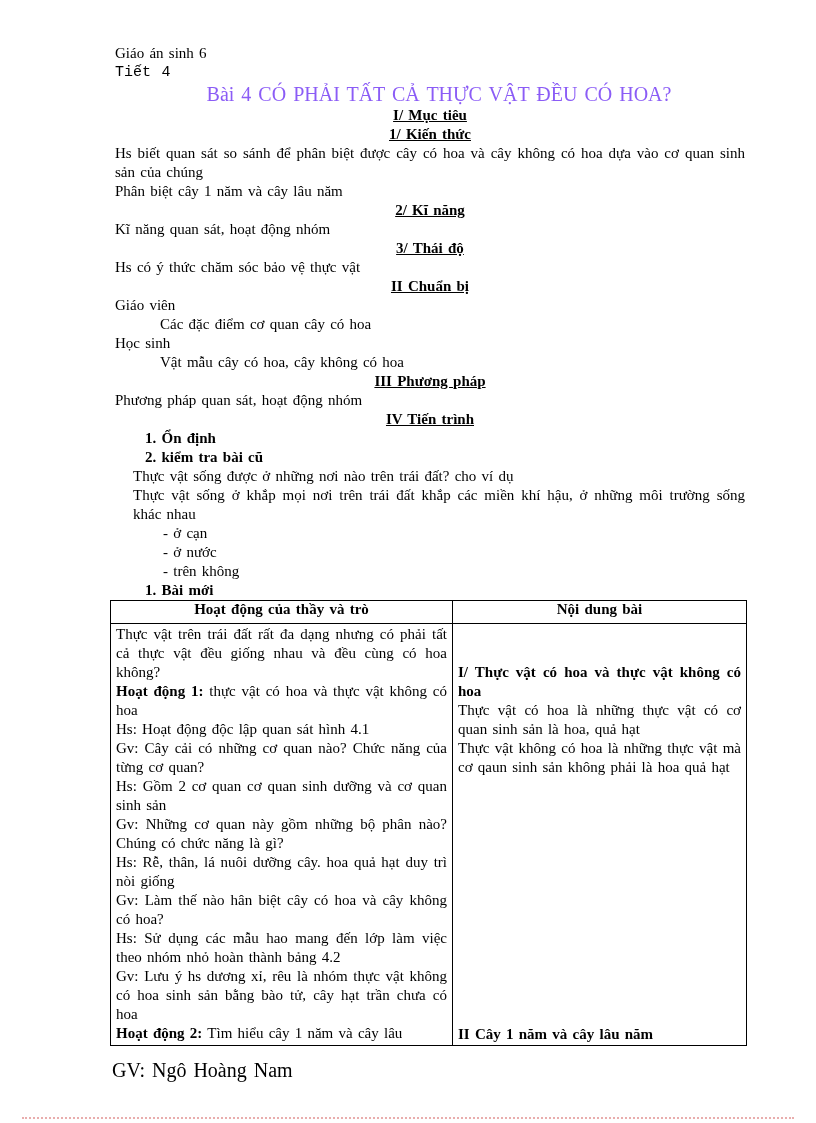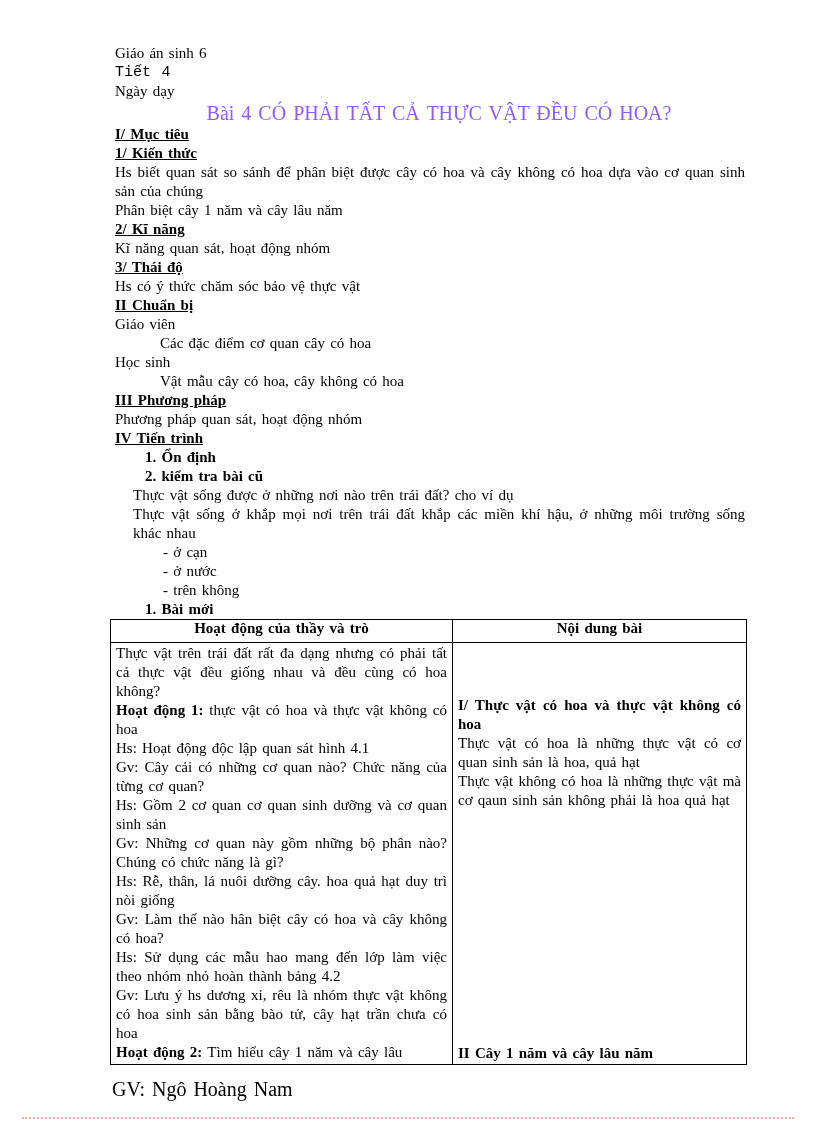--- a/index.html
+++ b/index.html
@@ -5,21 +5,21 @@
   html, body { margin:0; padding:0; background:#ffffff; }
   body {
     width:816px; height:1123px; position:relative; overflow:hidden;
     font-family:"Liberation Serif", serif; color:#000;
   }
   .content { position:absolute; left:115px; top:44px; width:630px; }
   .line {
     font-size:15px; line-height:19px; min-height:19px;
     text-align:justify; word-spacing:1.5px;
   }
-  .bu   { font-weight:bold; text-decoration:underline; text-align:left; }
+  .bu   { font-weight:bold; text-decoration:underline; text-align:center; }
   .ind  { padding-left:45px; }
   .pind { padding-left:18px; }
   .num  { padding-left:30px; font-weight:bold; text-align:left; }
   .dash { padding-left:48px; }
   .doc-title {
     font-size:20px; line-height:24px; text-align:center;
     padding-left:18px; word-spacing:2px; white-space:nowrap;
   }
   table.lesson {
     width:636px; margin-left:-5px; border-collapse:collapse; table-layout:fixed;
@@ -28,36 +28,35 @@
   table.lesson th {
     font-size:15px; font-weight:bold; text-align:center;
     height:22px; padding:0; word-spacing:1.5px;
   }
   table.lesson td { padding:1px 5px 2px 5px; }
   td.right-cell { position:relative; }
   .cellp {
     margin:0; font-size:15px; line-height:19px;
     text-align:justify; word-spacing:1.5px;
   }
-  #right-top { padding-top:52px; }
+  #right-top { padding-top:38px; }
   .right-bottom { position:absolute; bottom:1px; left:5px; right:5px; }
   .footer-line { margin-top:13px; margin-left:-3px; font-size:20px; word-spacing:2px; }
   .bottom-rule {
     position:absolute; left:22px; right:22px; bottom:4px;
     border-top:2px dotted #e9adad;
   }
 </style>
 </head>
 <body>
 
 <div class="content">
   <div id="header-block">
       <div class="line" style="text-align: left;">Giáo án sinh 6</div>
       <div class="line" style="text-align: left; font-family: Liberation Mono, monospace;">Tiết 4</div>
-      <div class="line" style="text-align: left;">Ngày dạy</div>
     </div>
   <div class="doc-title" style="color: #8b5cf6;">Bài 4 CÓ PHẢI TẤT CẢ THỰC VẬT ĐỀU CÓ HOA?</div>
   <div id="outline">
       <div class="line bu">I/ Mục tiêu</div>
       <div class="line bu">1/ Kiến thức</div>
       <div class="line">Hs biết quan sát so sánh để phân biệt được cây có hoa và cây không có hoa dựa vào cơ quan sinh sản của chúng</div>
       <div class="line">Phân biệt cây 1 năm và cây lâu năm</div>
       <div class="line bu">2/ Kĩ năng</div>
       <div class="line">Kĩ năng quan sát, hoạt động nhóm</div>
       <div class="line bu">3/ Thái độ</div>

